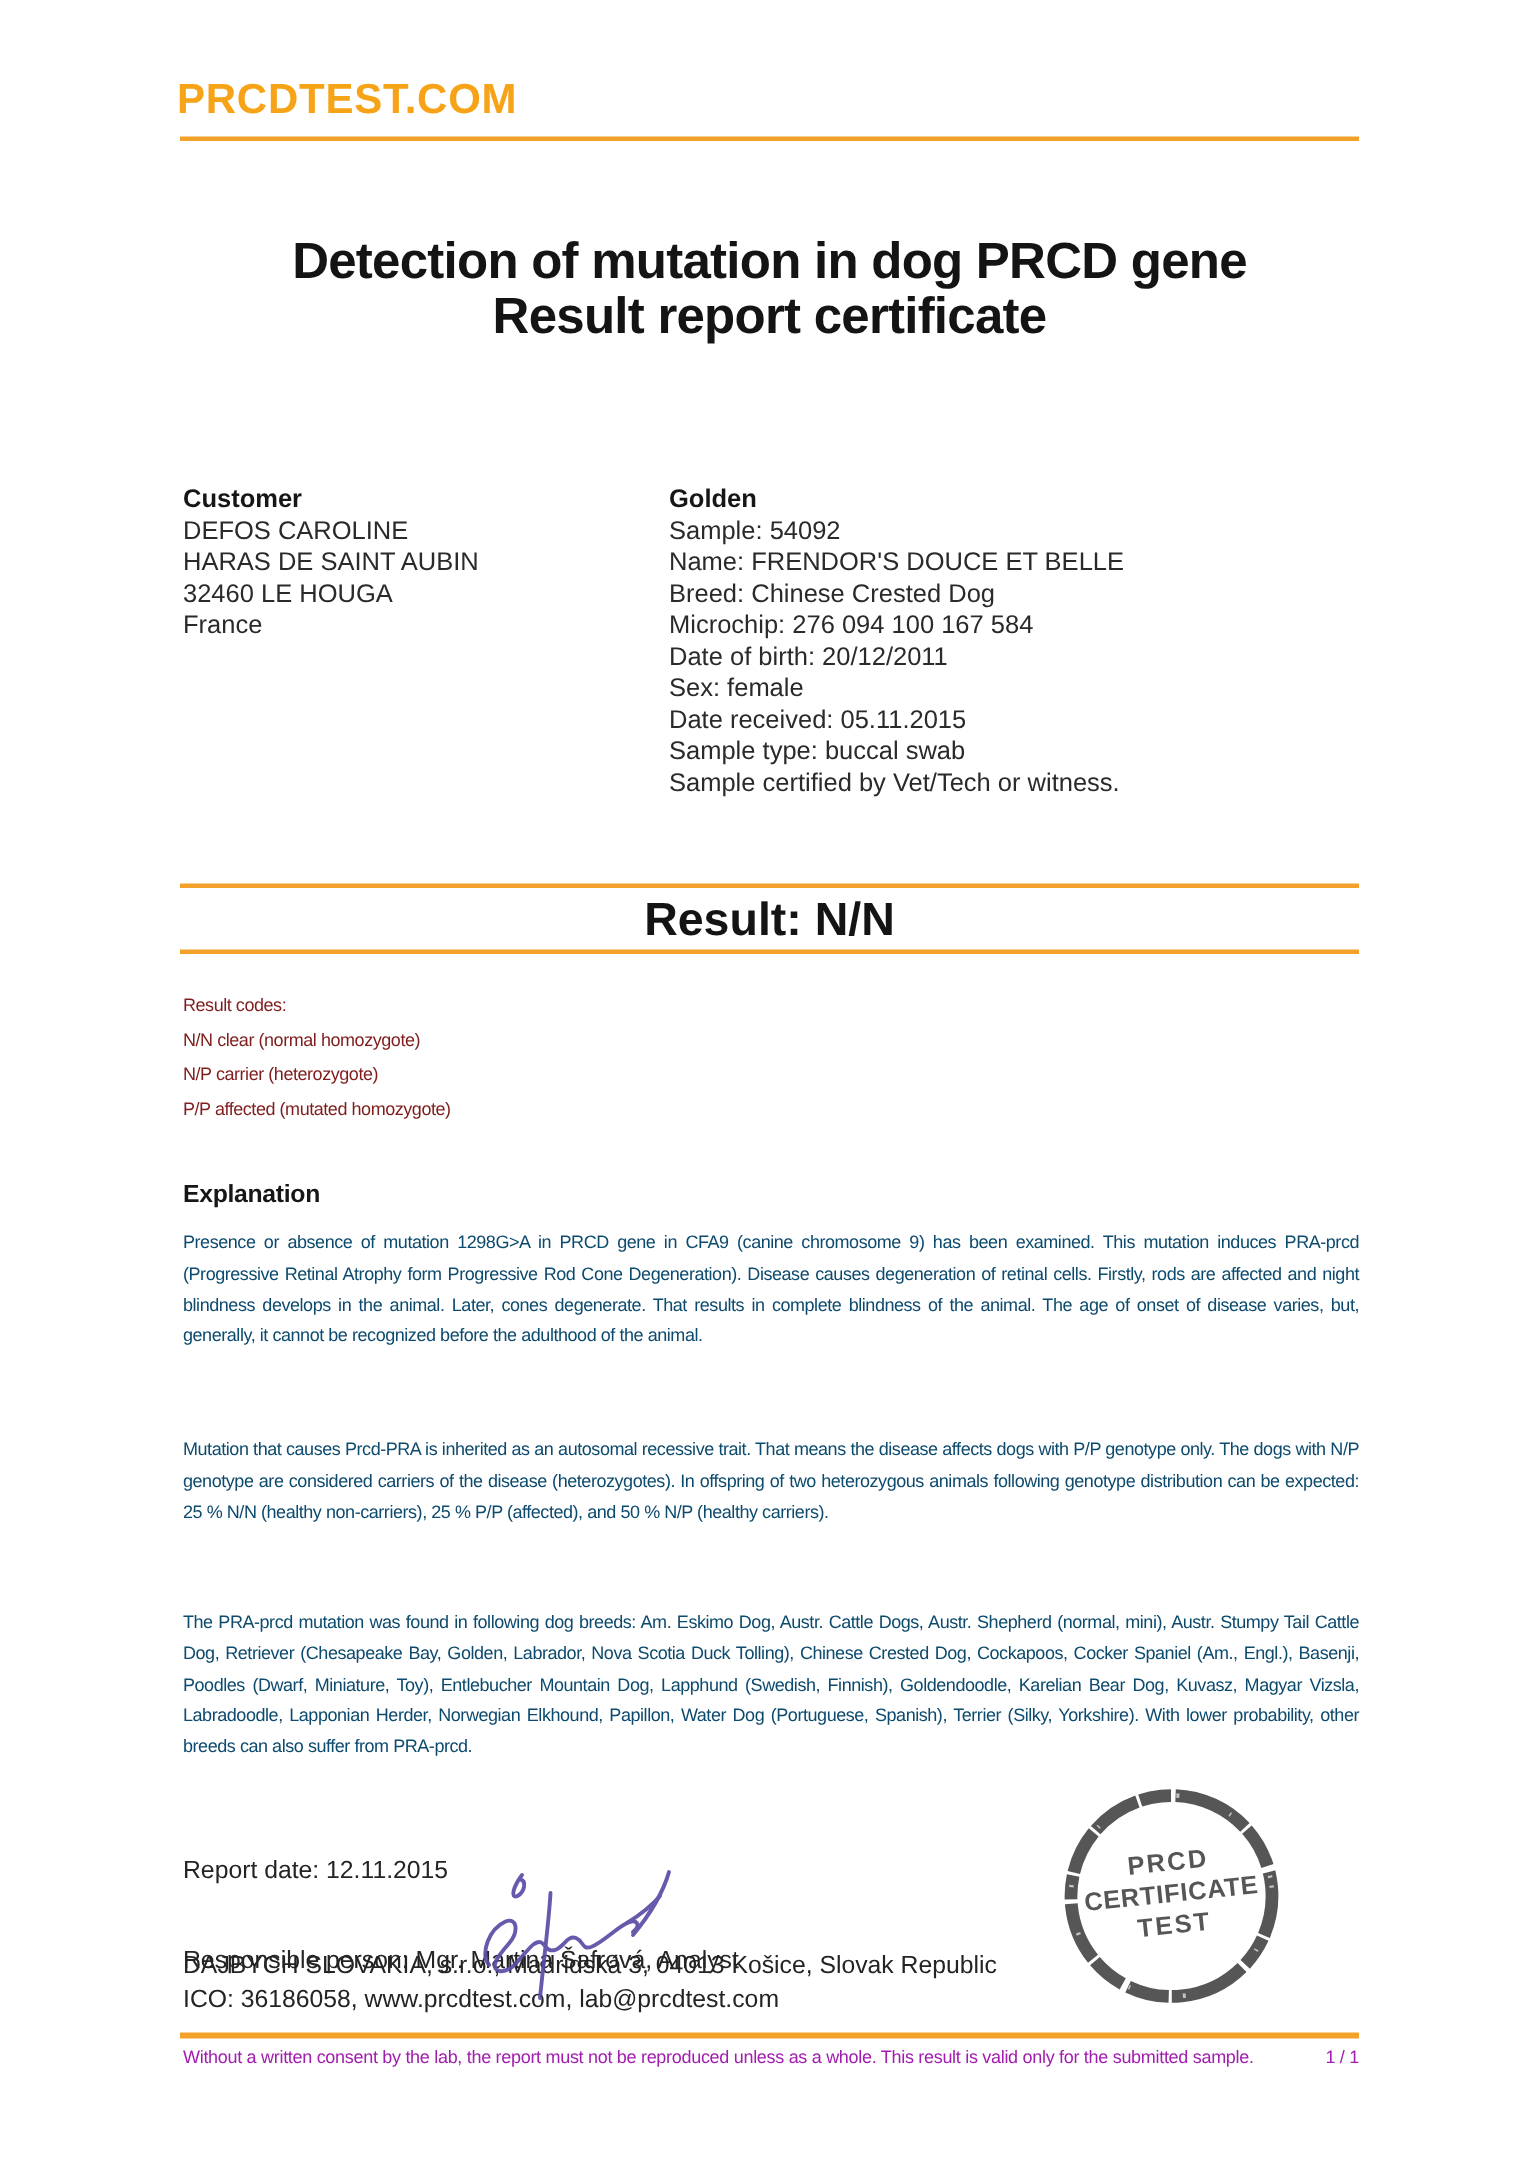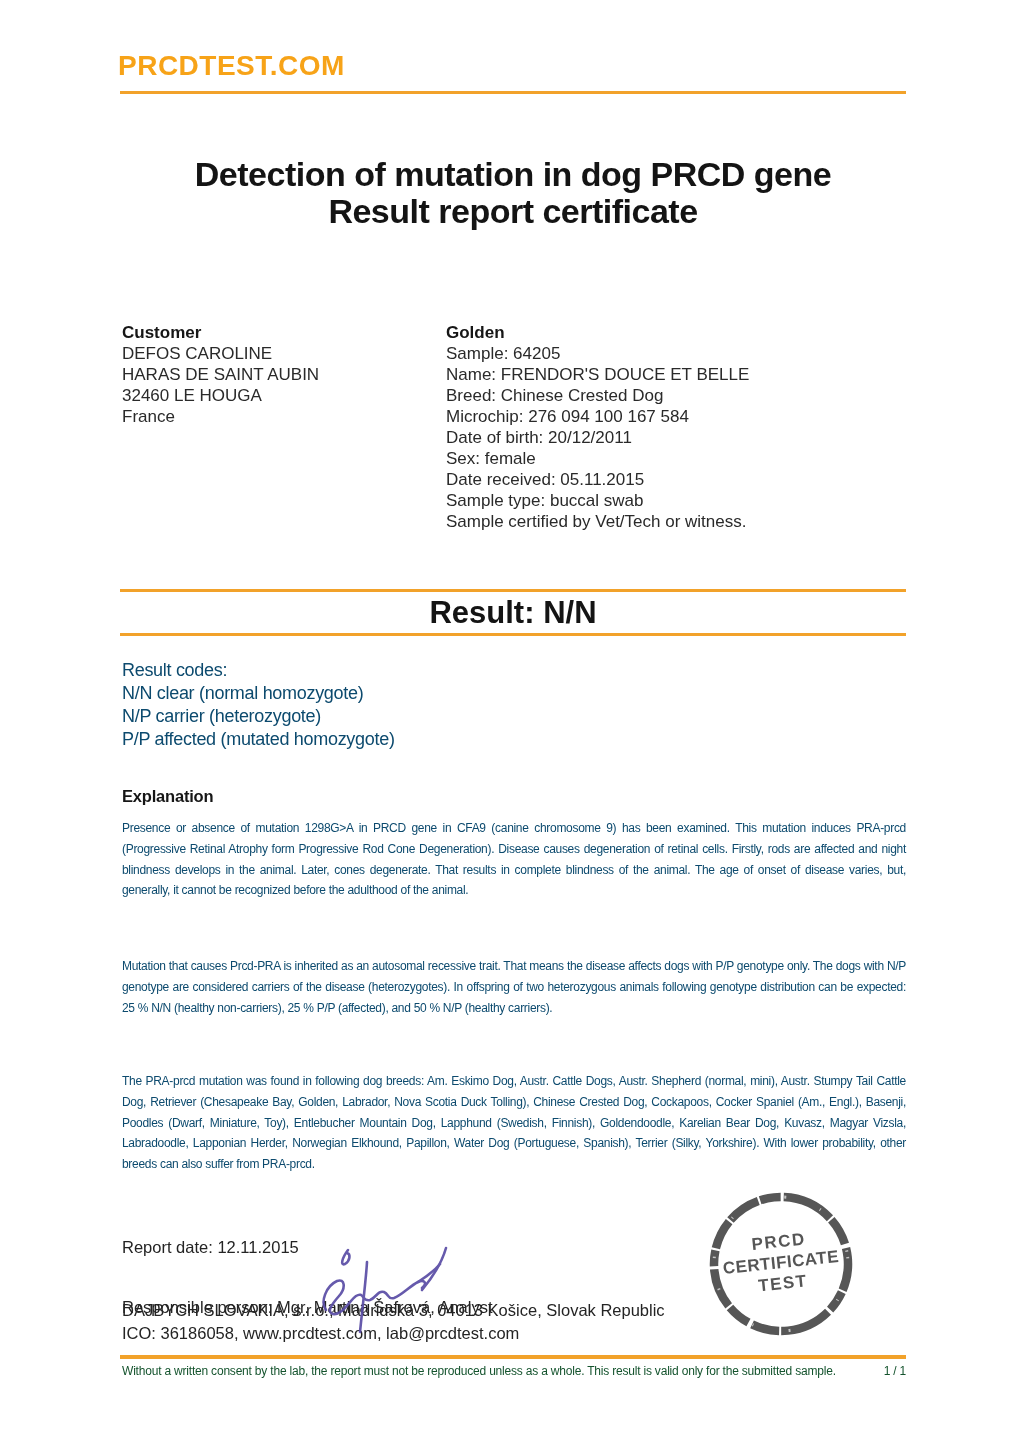--- a/index.html
+++ b/index.html
@@ -37,21 +37,21 @@
   .sample-col { left:446px; }
   .section-heading { font-weight:bold; color:#161616; }
 
   .result-banner {
     position:absolute; left:120px; top:595px; width:786px;
     text-align:center; font-size:31px; font-weight:bold; color:#141414;
   }
 
   .result-codes {
     position:absolute; left:122px; top:659px;
-    font-size:18px; line-height:23px; letter-spacing:-0.3px; color:#0c4a6e;
+    font-size:12px; line-height:23px; letter-spacing:-0.3px; color:#7f1d1d;
   }
 
   .explanation-heading {
     position:absolute; left:122px; top:787px;
     font-size:16.5px; font-weight:bold; letter-spacing:-0.2px; color:#161616;
   }
   .para {
     position:absolute; left:122px; width:784px;
     text-align:justify; font-size:12px; line-height:20.8px;
     letter-spacing:-0.3px; color:#0c4a6e;
@@ -62,21 +62,21 @@
 
   .signoff-line { position:absolute; left:122px; font-size:16.5px; color:#242424; }
   .report-date { top:1238px; }
   .responsible { top:1260px;margin-top:38px; }
   .company { top:1301px; }
   .ico { top:1324px; }
 
   .footer-row {
     position:absolute; left:122px; top:1364px; width:784px;
     display:flex; justify-content:space-between; align-items:flex-start;
-    font-size:12px; letter-spacing:-0.2px; color:#14532d;
+    font-size:12px; letter-spacing:-0.2px; color:#a21caf;
   }
   .footer-row .disclaimer { white-space:nowrap; }
   .footer-row .page-num { white-space:nowrap; margin-left:12px; }
 
   .stamp { position:absolute; left:706px; top:1189px; width:150px; height:150px; }
   .signature { position:absolute; left:318px; top:1244px; width:140px; height:95px; }
 </style>
 </head>
 <body>
 
@@ -93,21 +93,21 @@
   <div class="info-col customer-col">
     <div class="section-heading">Customer</div>
     <div>DEFOS CAROLINE</div>
     <div>HARAS DE SAINT AUBIN</div>
     <div>32460 LE HOUGA</div>
     <div>France</div>
   </div>
 
   <div class="info-col sample-col">
     <div class="section-heading">Golden</div>
-    <div>Sample: 64205</div>
+    <div>Sample: 54092</div>
     <div>Name: FRENDOR'S DOUCE ET BELLE</div>
     <div>Breed: Chinese Crested Dog</div>
     <div>Microchip: 276 094 100 167 584</div>
     <div>Date of birth: 20/12/2011</div>
     <div>Sex: female</div>
     <div>Date received: 05.11.2015</div>
     <div>Sample type: buccal swab</div>
     <div>Sample certified by Vet/Tech or witness.</div>
   </div>
 

